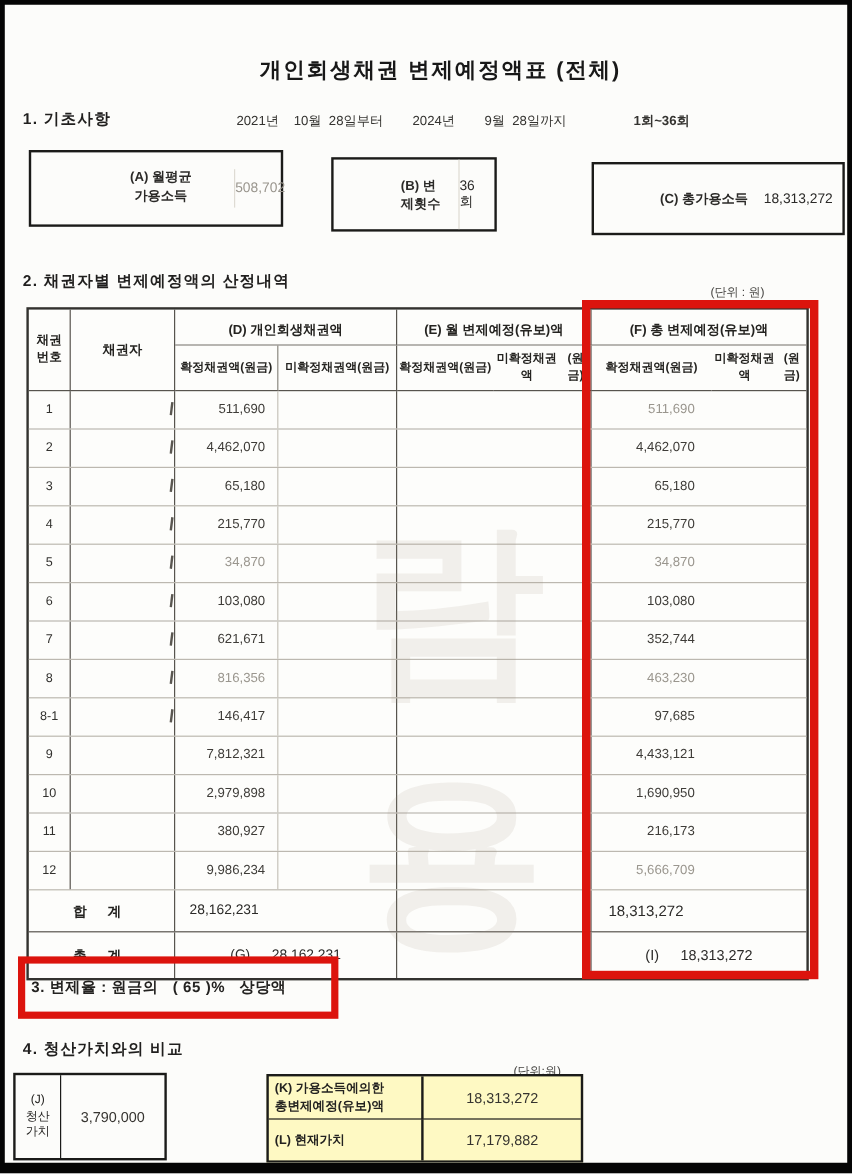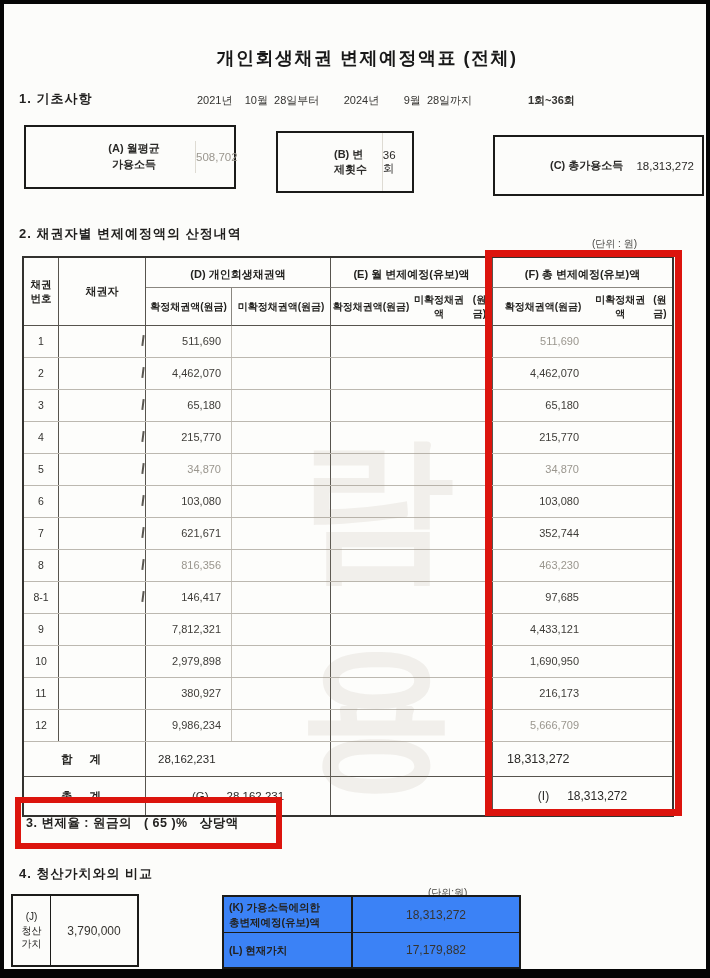--- a/index.html
+++ b/index.html
@@ -54,21 +54,21 @@
   .fspan{grid-column:7/9;display:flex;align-items:center;font-size:12.5px;}
   .tagv{display:flex;gap:18px;align-items:center;}
   
   .red-f{left:481px;top:246px;width:197px;height:566px;border:7px solid #dc140d;z-index:6;pointer-events:none;box-sizing:border-box;}
   .red-rate{left:11px;top:793px;width:267px;height:52px;border:6px solid #dc140d;z-index:6;box-sizing:border-box;display:flex;align-items:center;background:transparent;}
   .rate-text{padding-left:5px;font-size:12.5px;font-weight:bold;color:#232220;letter-spacing:0.5px;}
   
   .jbox{left:7px;top:890px;width:128px;height:73px;border:2.5px solid #1b1b19;box-sizing:border-box;display:flex;background:#fcfcfa;}
   .j-l{flex:0 0 37px;border-right:1.5px solid #1b1b19;display:flex;flex-direction:column;align-items:center;justify-content:center;font-size:10px;line-height:1.35;color:#232220;}
   .j-v{flex:1;display:flex;align-items:center;justify-content:center;font-size:12px;color:#363430;}
-  .t4{left:218px;top:891px;width:299px;height:74px;border:2.5px solid #1b1b19;box-sizing:border-box;display:grid;grid-template-columns:129px 1fr;grid-template-rows:1fr 1fr;background:#3b82f6;}
+  .t4{left:218px;top:891px;width:264px;height:74px;border:2.5px solid #1b1b19;box-sizing:border-box;display:grid;grid-template-columns:129px 1fr;grid-template-rows:1fr 1fr;background:#fef9c3;}
   .t4 .kl{border-right:2px solid #1b1b19;padding:3px 5px;font-size:10.5px;font-weight:bold;line-height:1.4;color:#232220;box-sizing:border-box;display:flex;flex-direction:column;justify-content:center;}
   .t4 .kb{border-bottom:1.5px solid #1b1b19;}
   .t4 .kv{display:flex;align-items:center;justify-content:center;font-size:12px;color:#363430;box-sizing:border-box;}
   .wm{left:295px;top:400px;font-size:155px;font-weight:bold;letter-spacing:35px;color:rgba(160,150,128,0.13);z-index:4;pointer-events:none;}
   .divider-light{width:1px;background:#dedbd3;align-self:stretch;}
 </style>
 </head>
 <body>
 
 <div class="page">

